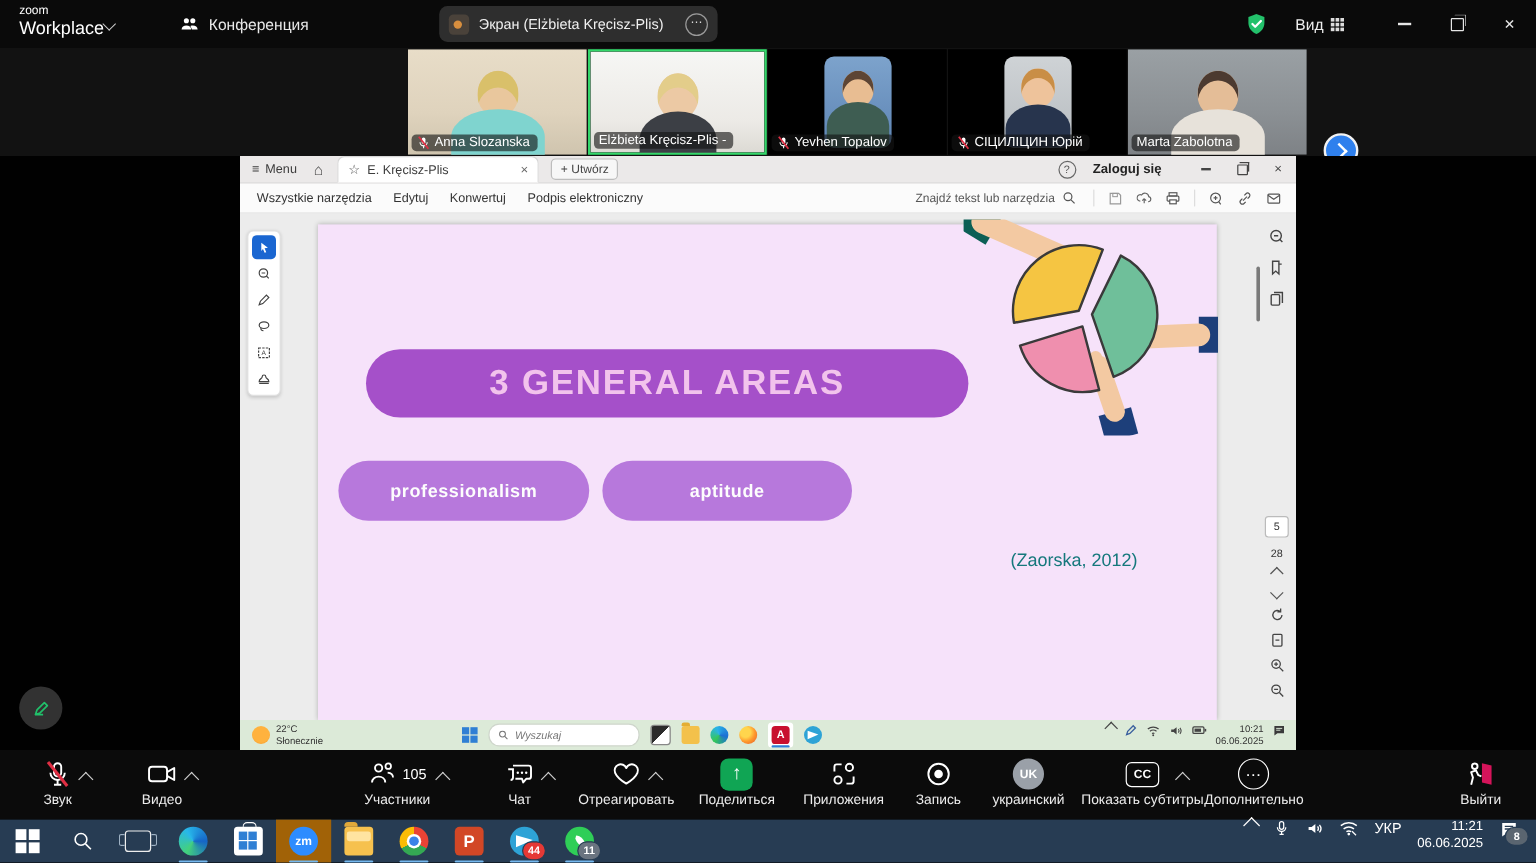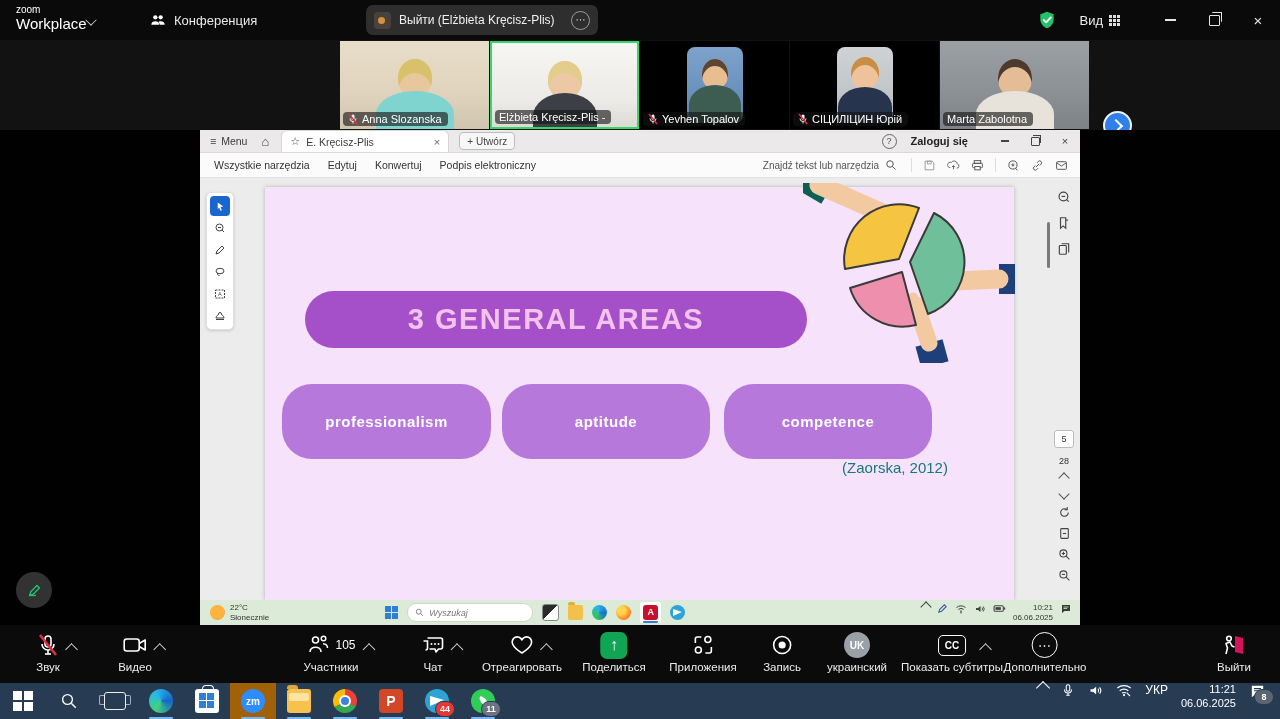--- a/index.html
+++ b/index.html
@@ -86,21 +86,21 @@
   .ac-find{margin-left:auto;display:flex;align-items:center;gap:6px;color:#555;font-size:10px;}
   .ac-tools-r{display:flex;align-items:center;gap:11px;margin:0 12px 0 14px;color:#555;}
   .ac-div{width:1px;height:14px;background:#ddd;}
   .ac-work{position:absolute;left:0;top:48px;width:880px;height:422px;background:#ececec;overflow:hidden;}
   .quicktools{position:absolute;left:6px;top:14px;width:26px;background:#fff;border:1px solid #e0e0e0;border-radius:5px;box-shadow:0 1px 3px rgba(0,0,0,.15);display:flex;flex-direction:column;align-items:center;padding:3px 0;gap:2px;}
   .qt{width:20px;height:20px;border-radius:4px;display:flex;align-items:center;justify-content:center;color:#444;}
   .qt.sel{background:#1a66d1;color:#fff;}
   .page{position:absolute;left:65px;top:9px;width:749px;height:413px;background:#f6e2fa;box-shadow:0 0 4px rgba(0,0,0,.25);}
   .title-pill{position:absolute;left:40px;top:104px;width:502px;height:57px;background:#a550c9;border-radius:29px;display:flex;align-items:center;justify-content:center;}
   .title-pill span{font-size:29px;font-weight:bold;letter-spacing:1.5px;color:#f2c3ec;}
-  .bubble{position:absolute;top:197px;height:75px;background:#b778dc;border-radius:30px;display:flex;align-items:center;justify-content:center;}
+  .bubble{position:absolute;top:197px;height:50px;background:#b778dc;border-radius:30px;display:flex;align-items:center;justify-content:center;}
   .bubble span{color:#fdfdfd;font-size:15px;font-weight:bold;letter-spacing:.5px;}
   .bub0{left:17px;width:209px;} .bub1{left:237px;width:208px;} .bub2{left:459px;width:208px;}
   .citation{position:absolute;left:520px;top:272px;width:220px;text-align:center;font-size:15px;color:#15787c;}
   .pie-illus{position:absolute;left:538px;top:-4px;width:212px;height:180px;}
   .rightrail{position:absolute;right:5px;top:12px;width:22px;display:flex;flex-direction:column;align-items:center;gap:12px;color:#444;}
   .pagenav{position:absolute;right:3px;top:252px;width:26px;display:flex;flex-direction:column;align-items:center;gap:8px;color:#444;}
   .pagebox{width:18px;height:16px;border:1px solid #bbb;border-radius:3px;background:#fff;font-size:9px;line-height:16px;text-align:center;color:#333;}
   .pagetotal{font-size:9px;color:#333;}
   .chev-s{width:7px;height:7px;border-left:1.4px solid #555;border-bottom:1.4px solid #555;display:block;}
   .chev-s.up{transform:rotate(135deg);} .chev-s.dn{transform:rotate(-45deg);}
@@ -195,21 +195,21 @@
       <svg class="ic" width="16" height="16" viewBox="0 0 24 24">
           <circle cx="8" cy="8" r="3.2" fill="#fff"></circle>
           <circle cx="16" cy="8" r="3.2" fill="#fff"></circle>
           <path d="M2 19c0-3.3 2.7-5 6-5s6 1.7 6 5" fill="#fff"></path>
           <path d="M13 14.6c.9-.4 1.9-.6 3-.6 3.3 0 6 1.7 6 5h-7" fill="#fff"></path>
         </svg>
       <span>Конференция</span>
     </div>
     <div class="screen-tab">
       <span class="screen-thumb"></span>
-      <span class="t">Выйти (Elżbieta Kręcisz-Plis)</span>
+      <span class="t">Экран (Elżbieta Kręcisz-Plis)</span>
       <span class="dots-circle">⋯</span>
     </div>
     <div class="top-right">
       <svg class="ic shield" viewBox="0 0 24 24">
           <path d="M12 2l8 3v6c0 5-3.4 9.3-8 11-4.6-1.7-8-6-8-11V5z" fill="#23c16b"></path>
           <path d="M8 12l2.8 2.8L16.5 9" stroke="#fff" stroke-width="2.2" fill="none" stroke-linecap="round" stroke-linejoin="round"></path>
         </svg>
       <div class="view-grp">
         <span>Вид</span>
         <span class="grid-ic">
@@ -454,23 +454,20 @@
           </svg>
 
           <div class="title-pill">
             <span>3 GENERAL AREAS</span>
           </div>
           <div class="bubble bub0">
             <span>professionalism</span>
           </div>
           <div class="bubble bub1">
             <span>aptitude</span>
-          </div>
-          <div class="bubble bub2">
-            <span>competence</span>
           </div>
           <div class="citation">(Zaorska, 2012)</div>
         </div>
 
         <div class="rightrail">
           <svg class="ic" width="14" height="14" viewBox="0 0 24 24">
               <circle cx="11" cy="11" r="7.5" stroke="#444" stroke-width="2" fill="none"></circle>
               <path d="M8 11h6" stroke="#444" stroke-width="2"></path>
               <path d="M16 16l4 4" stroke="#444" stroke-width="2"></path>
             </svg>

